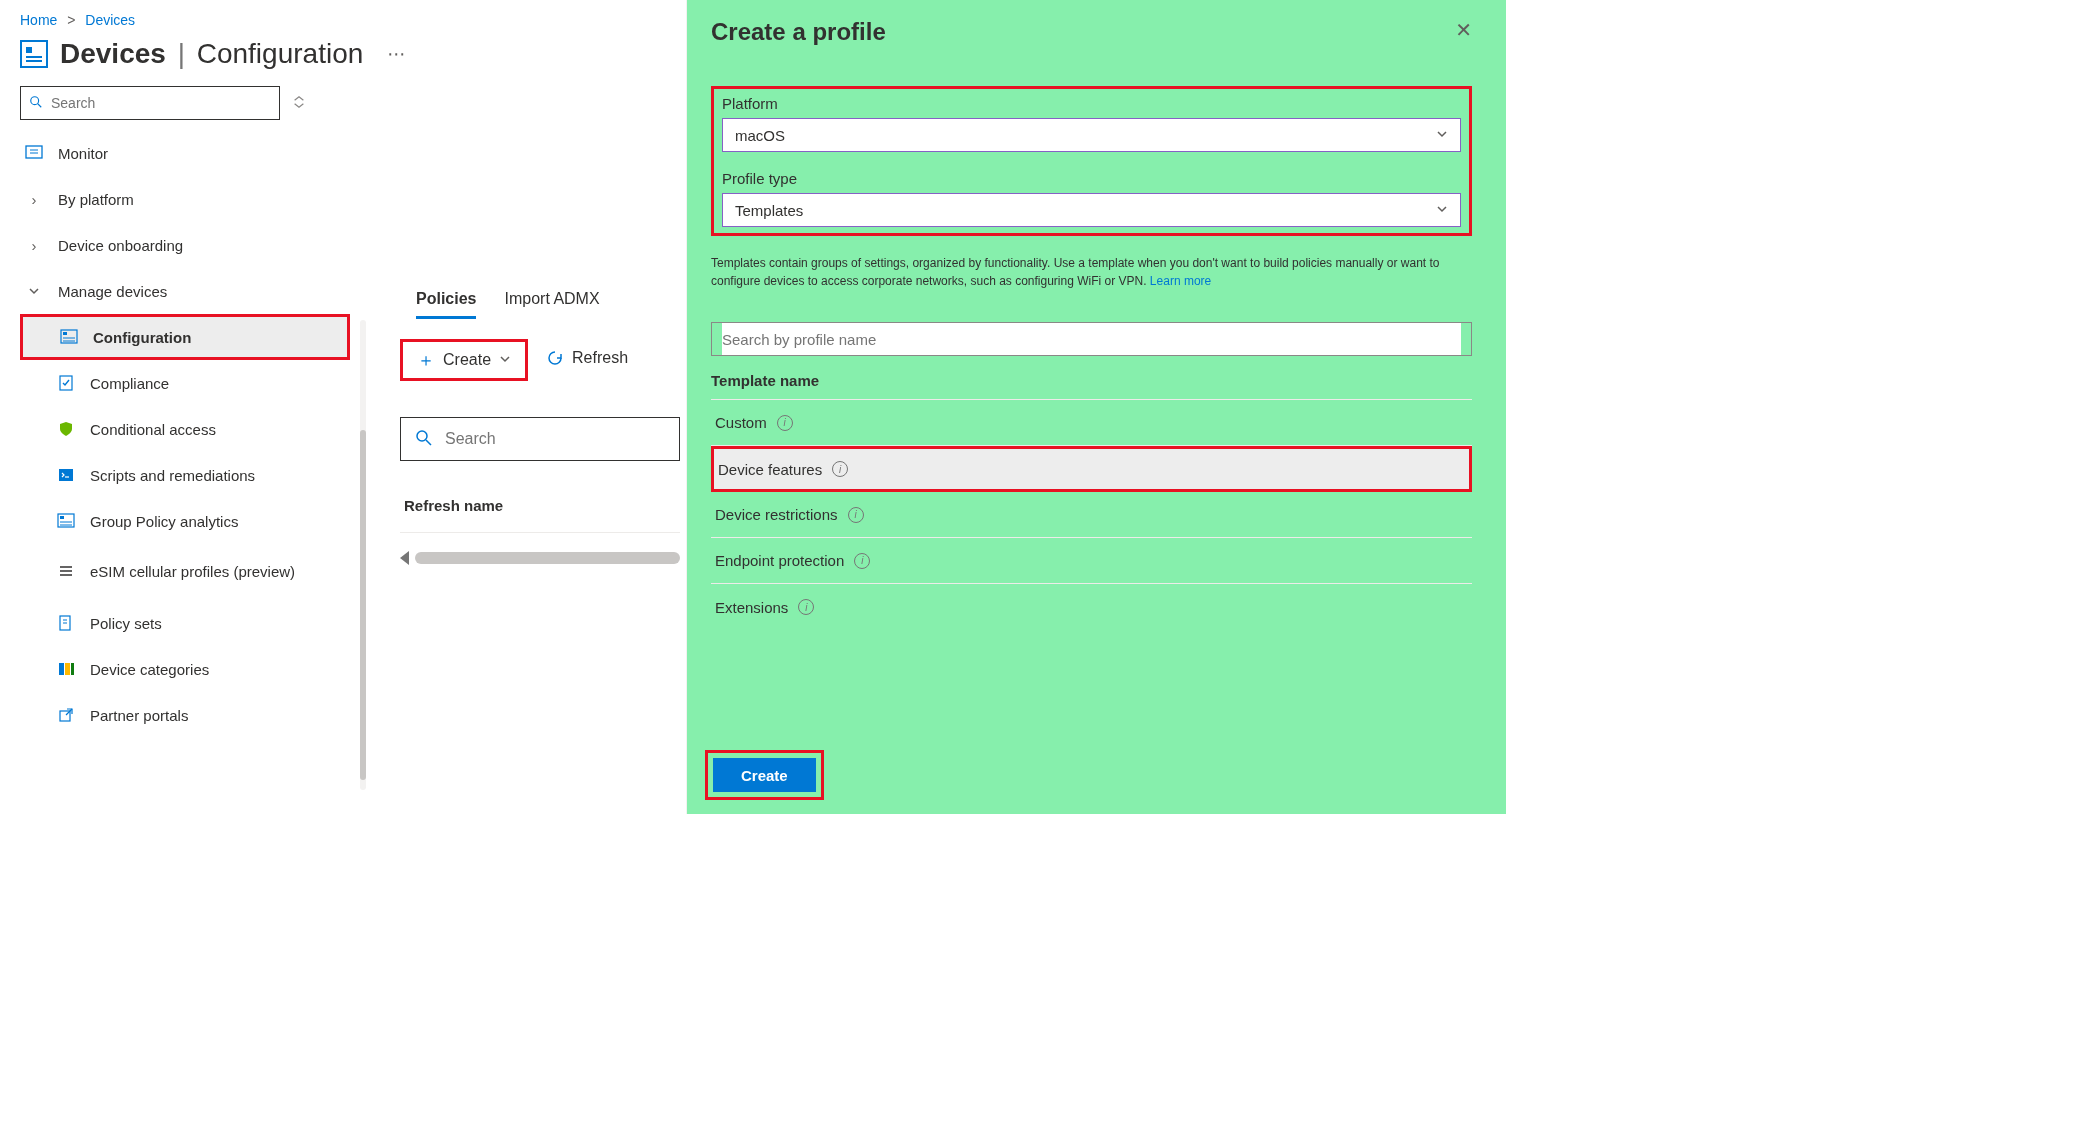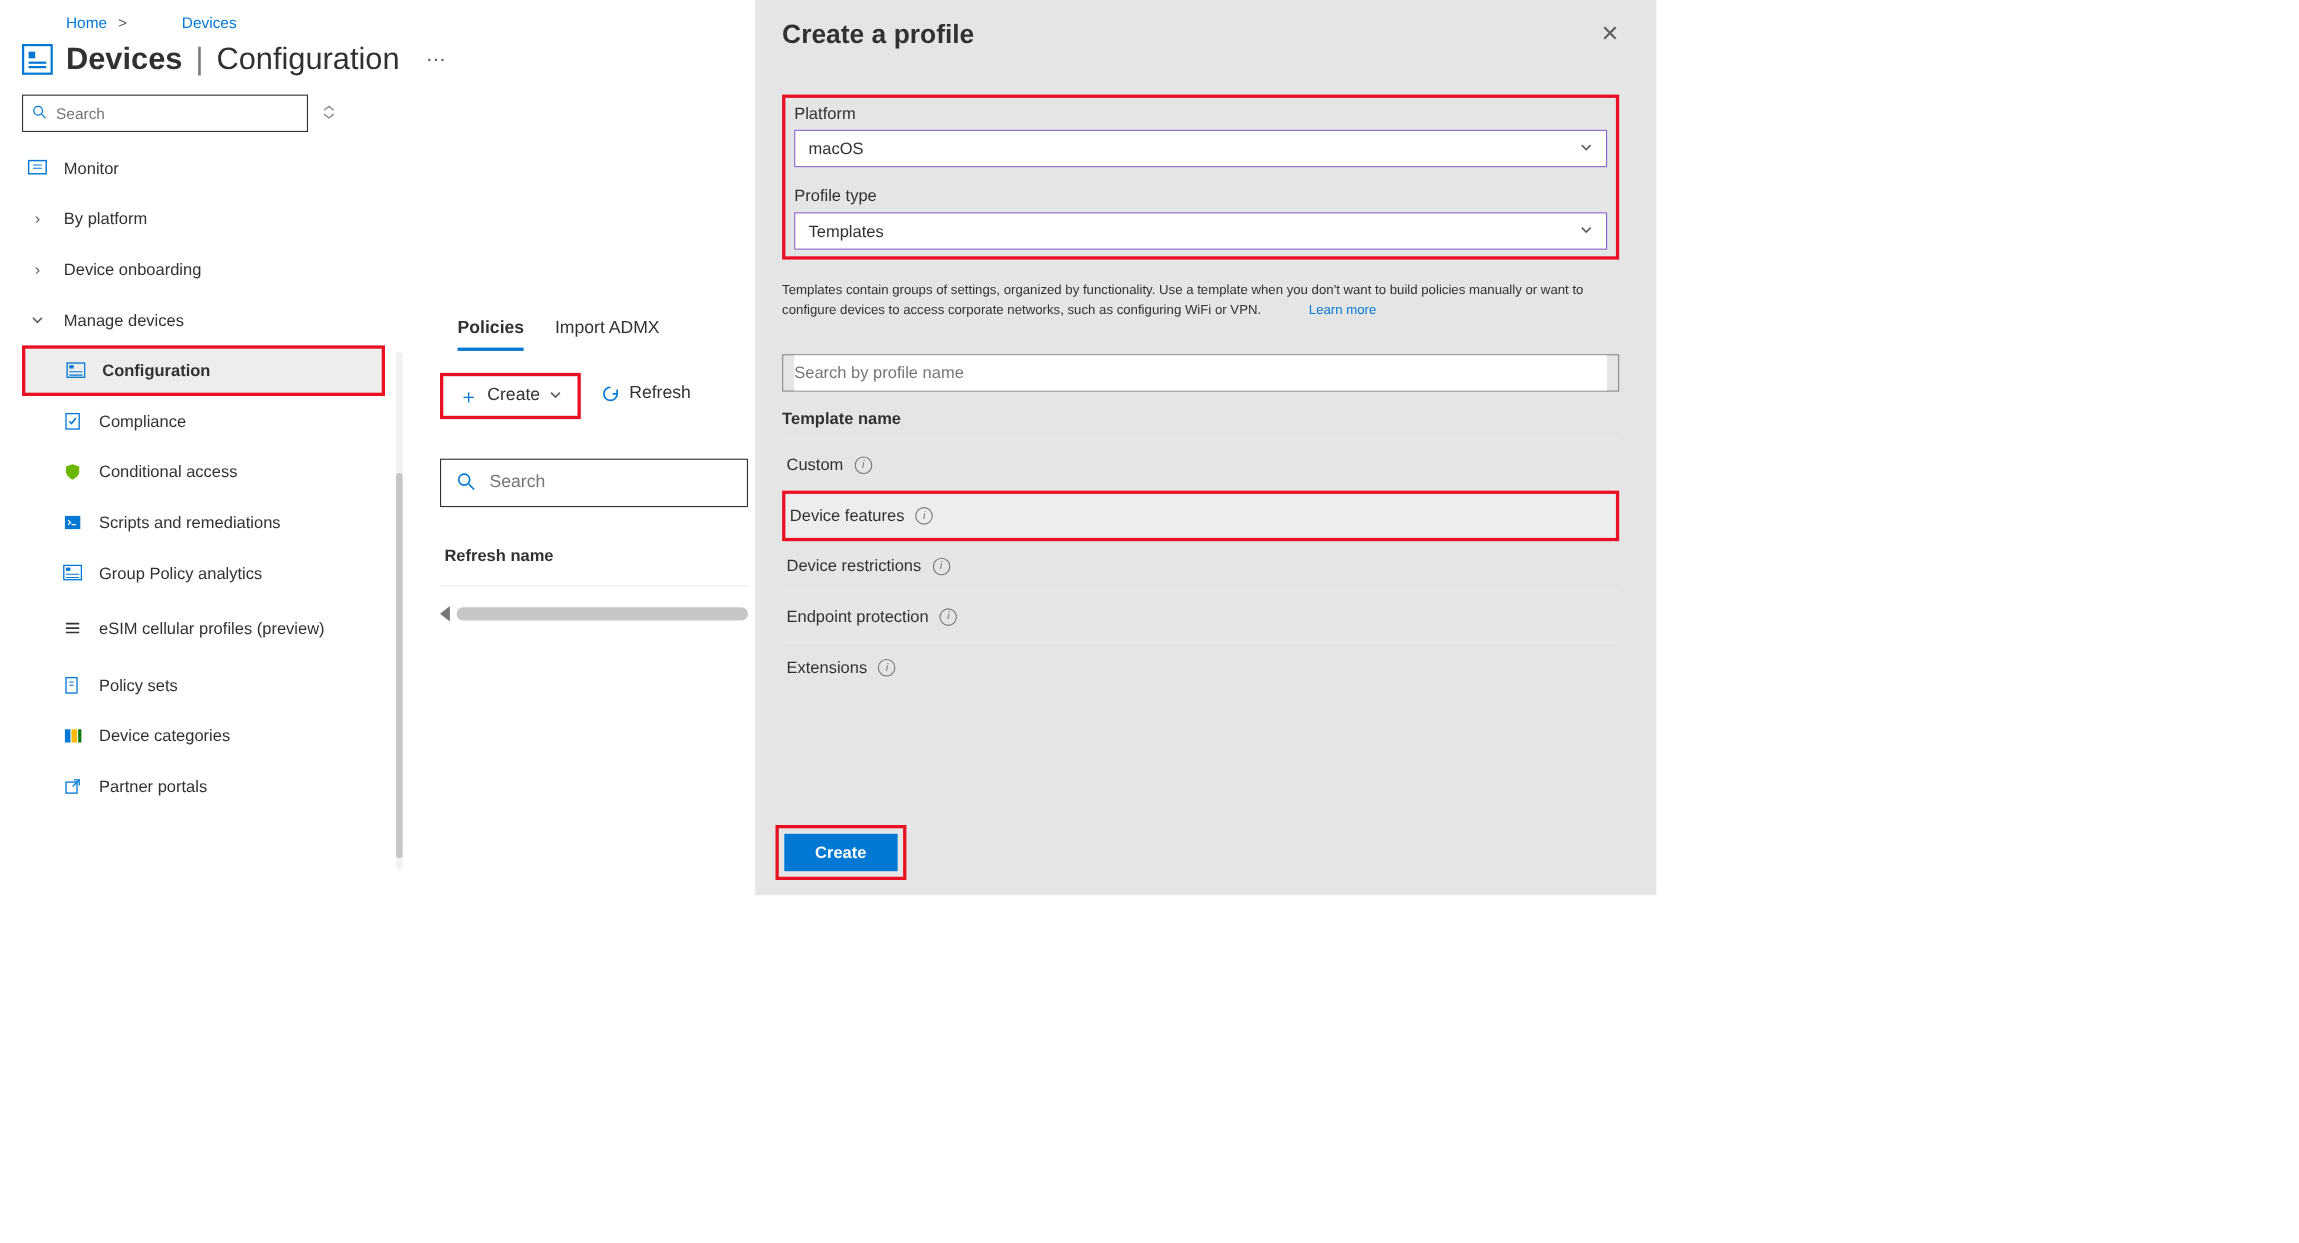--- a/index.html
+++ b/index.html
@@ -6,21 +6,21 @@
   body {
     font-family: "Segoe UI", Arial, sans-serif;
     font-size: 14px;
     color: #323130;
     background: #ffffff;
     width: 1506px;
     height: 814px;
     overflow: hidden;
     position: relative;
   }
-  a { color: #0078d4; text-decoration: none; margin-left: 40px; }
+  a { color: #0078d4; text-decoration: none; }
 
   
   .breadcrumb {
     padding: 12px 20px 6px 20px;
     font-size: 14px;
     color: #0078d4;
   }
   .breadcrumb span.sep { color: #605e5c; margin: 0 6px; }
 
   
@@ -246,21 +246,21 @@
     border-radius: 6px;
   }
 
   
   .panel {
     position: absolute;
     right: 0;
     top: 0;
     bottom: 0;
     width: 820px;
-    background: #e5e5e5;
+    background: #86efac;
     padding: 18px 34px 16px 24px;
     border-left: 1px solid #f3f2f1;
   }
   .panel-header {
     display: flex;
     justify-content: space-between;
     align-items: flex-start;
   }
   .panel-title {
     font-size: 24px;

